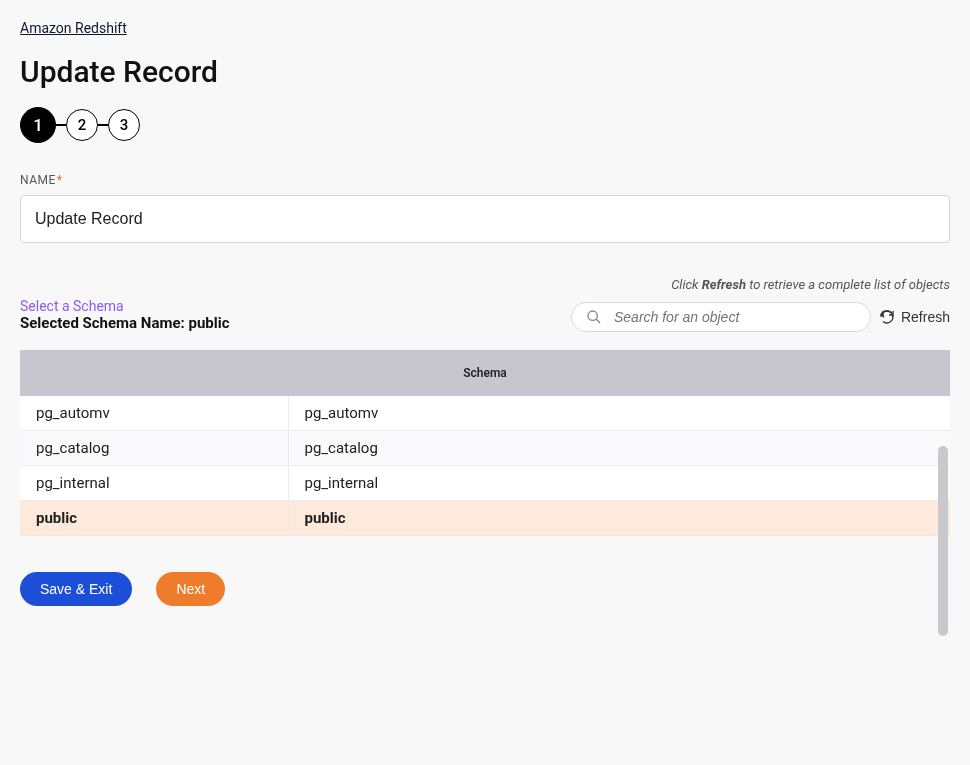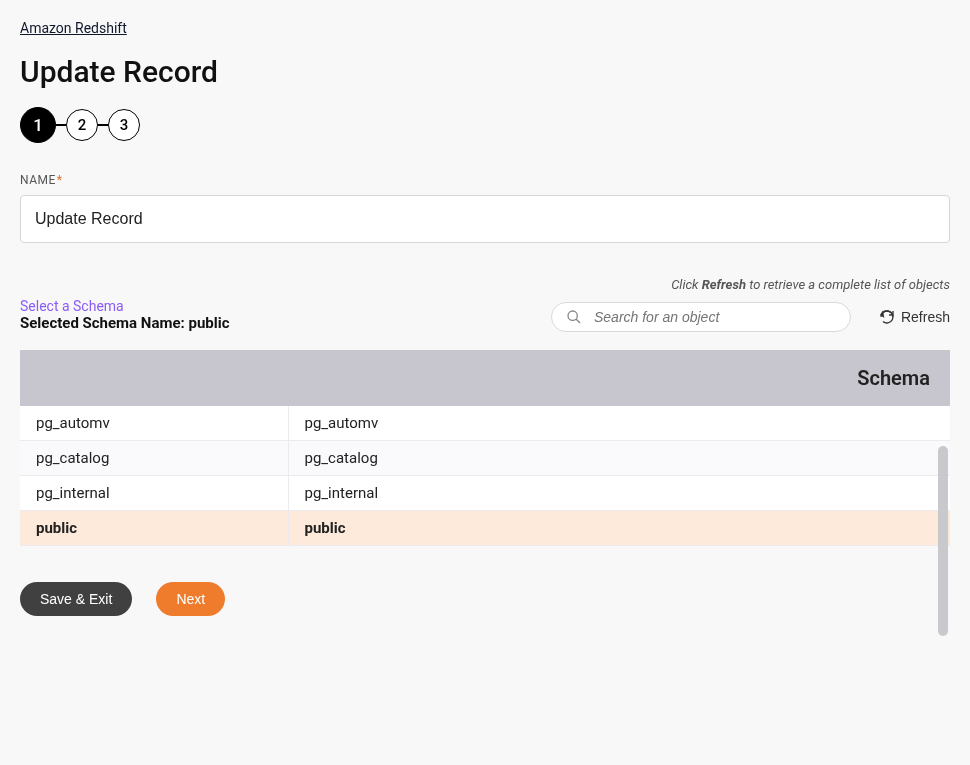--- a/index.html
+++ b/index.html
@@ -97,21 +97,21 @@
     font-size: 13px;
     font-style: italic;
     color: #555;
     margin-bottom: 10px;
   }
   .hint .bold { font-weight: 700; }
   .search-refresh {
     display: flex;
     align-items: center;
     justify-content: flex-end;
-    gap: 28px;
+    gap: 8px;
   }
   .search-box {
     display: flex;
     align-items: center;
     border: 1px solid #d9d9d9;
     background: #fff;
     border-radius: 999px;
     padding: 5px 14px;
     width: 300px;
   }
@@ -143,24 +143,24 @@
     position: relative;
   }
   .table {
     width: 100%;
     border-collapse: collapse;
     background: #fff;
   }
   .table-header {
     background: #c7c5ce;
     color: #222;
-    font-size: 20px;
+    font-size: 12px;
     font-weight: 600;
-    text-align: right;
-    padding: 16px 20px;
+    text-align: center;
+    padding: 16px 4px;
   }
   .table tbody td {
     padding: 8px 16px;
     font-size: 15px;
     color: #222;
     border-bottom: 1px solid #eceaef;
   }
   .table tbody tr td:first-child {
     border-right: 1px solid #eceaef;
   }
@@ -196,21 +196,21 @@
   }
   .btn {
     border: none;
     border-radius: 999px;
     padding: 9px 20px;
     font-size: 14px;
     font-weight: 500;
     cursor: pointer;
     color: #fff;
   }
-  .btn-gray { background: #404040; }
+  .btn-gray { background: #1d4ed8; }
   .btn-orange { background: #ef7c2c; }
 </style>
 </head>
 <body>
 
 <div class="page">
 
   <a class="breadcrumb">Amazon Redshift</a>
 
   <h1 class="title">Update Record</h1>

